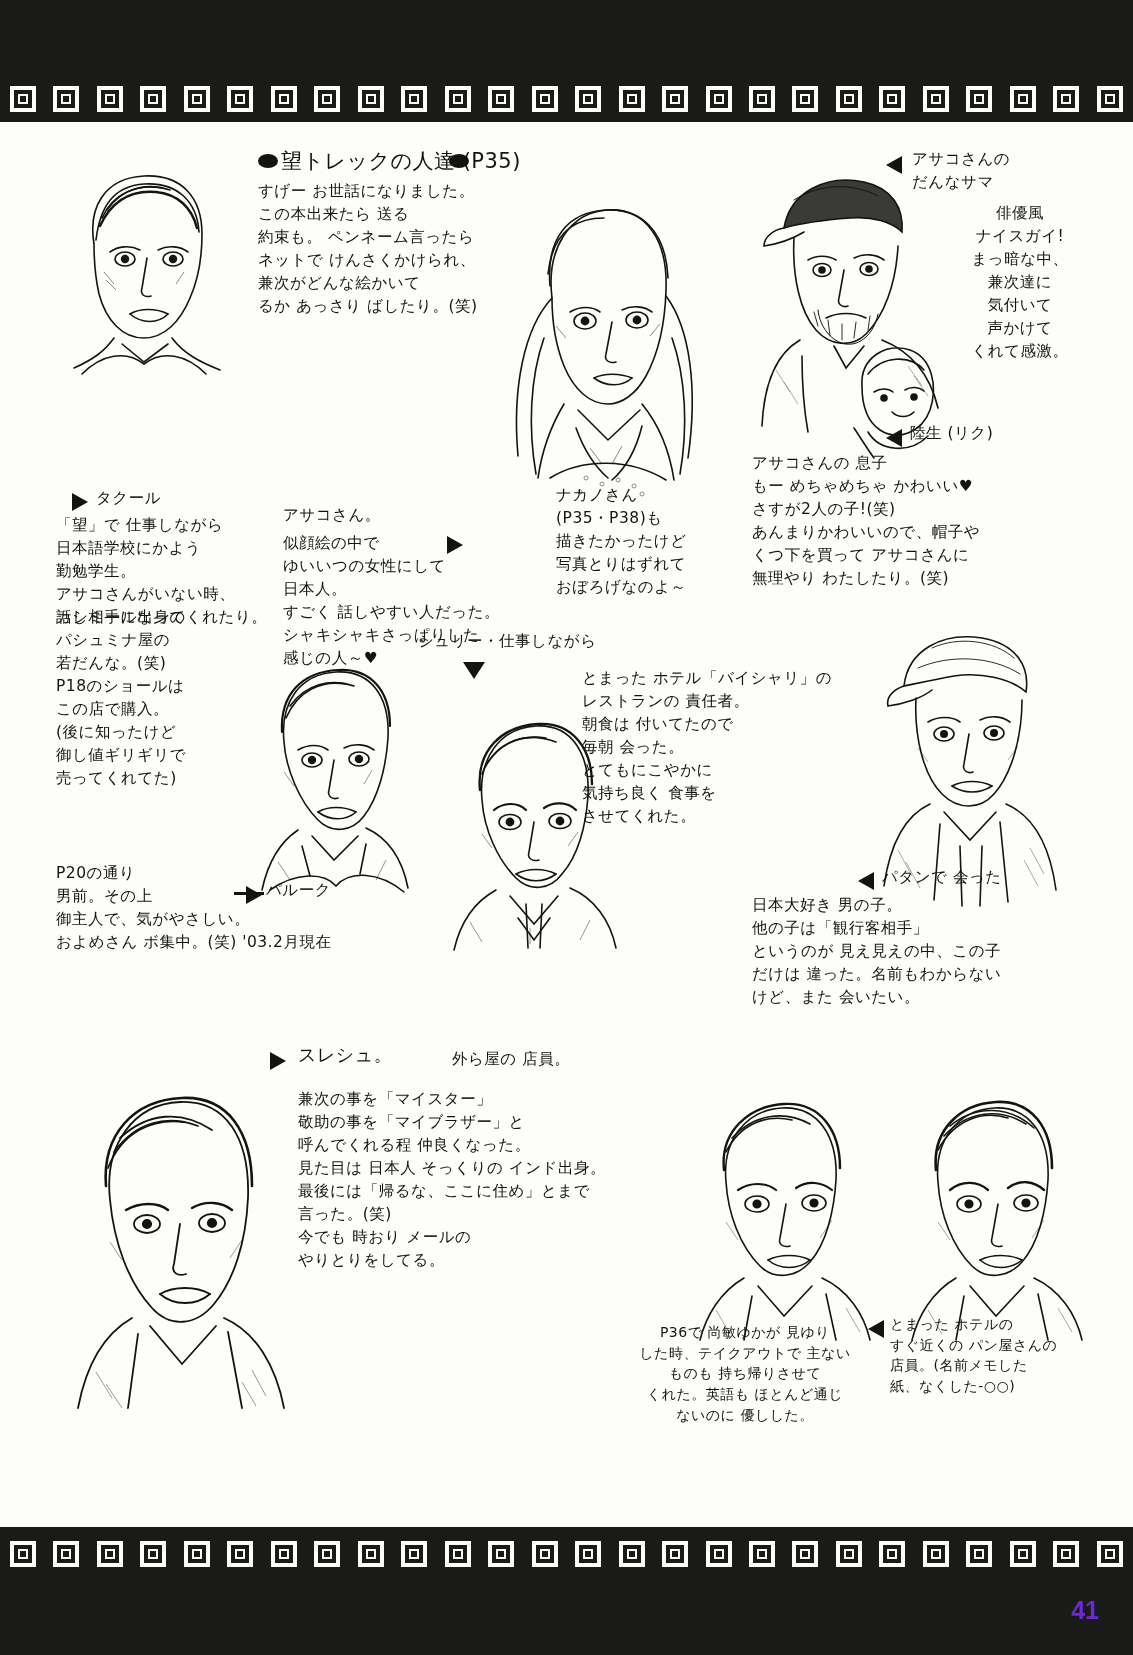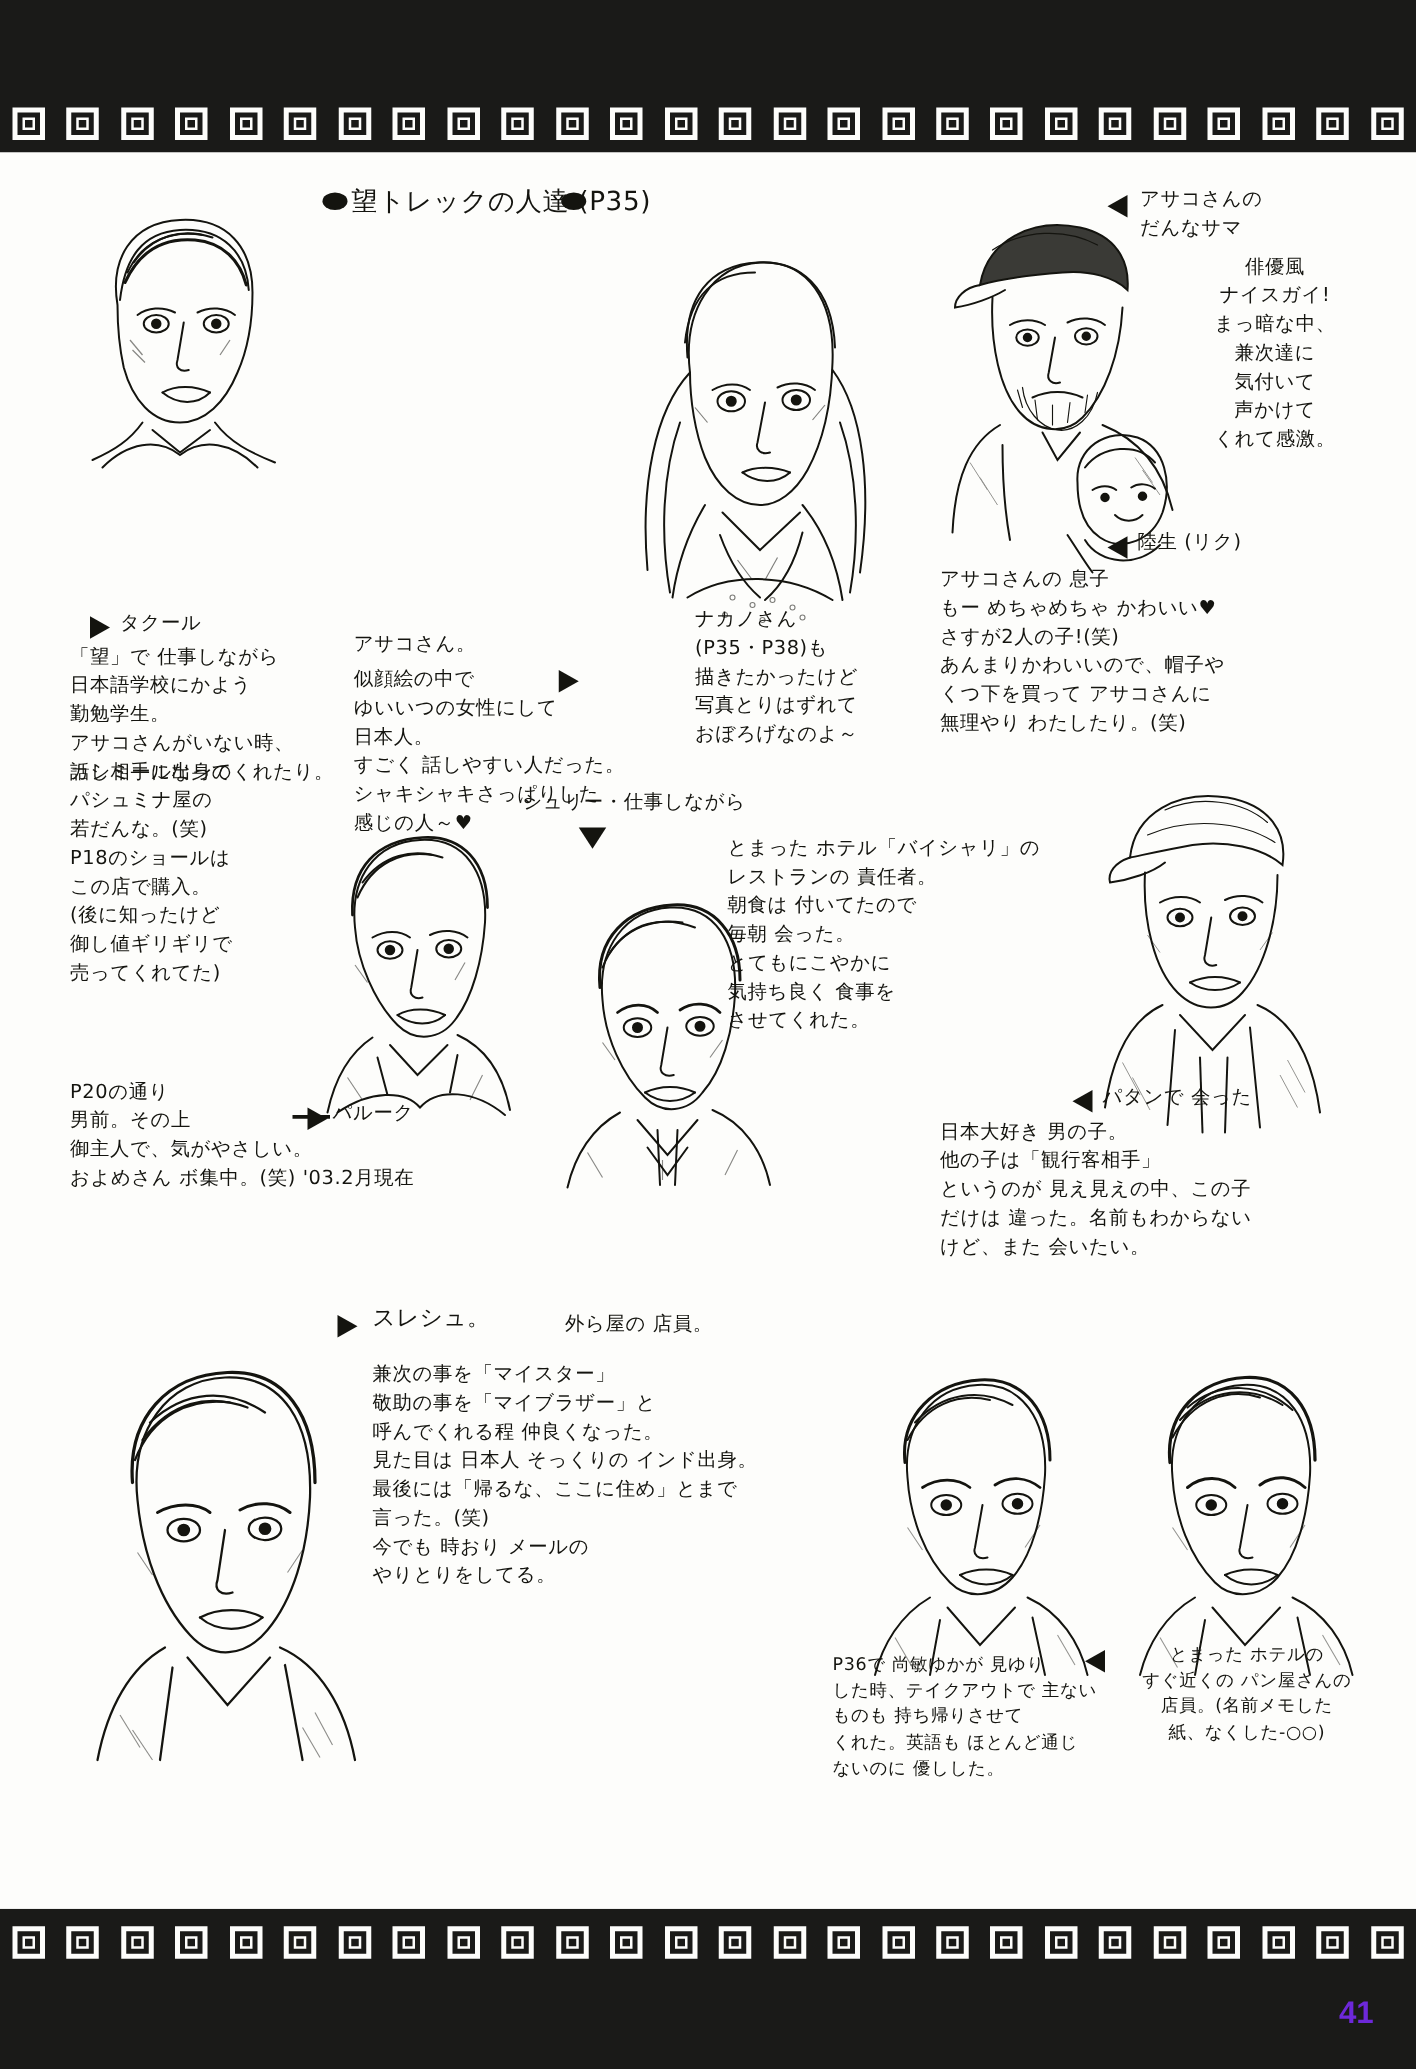--- a/index.html
+++ b/index.html
@@ -231,20 +231,26 @@
       </svg>
     </div>
     <div class="tri-right" style="position:absolute; left:72px; top:371px;"></div>
     <div class="note sz-md" style="left:96px; top:365px; width:180px;">タクール</div>
     <div class="note sz-md" style="left:56px; top:392px; width:225px;">「望」で 仕事しながら
 日本語学校にかよう
 勤勉学生。
 アサコさんがいない時、
 話し相手になってくれたり。</div>
 
+    <div class="note sz-md" style="left:258px; top:58px; width:262px;">すげー お世話になりました。
+この本出来たら 送る
+約束も。 ペンネーム言ったら
+ネットで けんさくかけられ、
+兼次がどんな絵かいて
+るか あっさり ばしたり。(笑)</div>
 
     <div class="portrait" style="left:490px; top:56px;">
       <svg width="220" height="340" viewBox="0 0 220 340">
         <g fill="none" stroke="#14140f" stroke-width="1.6" stroke-linecap="round">
           <path d="M62 120 C56 70 80 34 118 32 C156 30 178 62 176 112 C175 146 168 176 156 198 C146 216 132 226 118 226 C100 226 84 212 74 188 C66 168 62 142 62 120 Z"></path>
           <path d="M60 108 C56 60 78 34 116 32 C150 30 176 52 178 100"></path>
           <path d="M58 96 C62 58 82 40 114 40"></path>
           <path d="M80 134 C90 128 102 128 110 134"></path>
           <path d="M132 132 C142 127 154 128 162 134"></path>
           <ellipse cx="95" cy="143" rx="11" ry="8"></ellipse>
@@ -604,27 +610,27 @@
         </g>
         <g stroke="#14140f" stroke-width="0.85" opacity="0.45" fill="none">
           <path d="M48 140 L60 158"></path>
           <path d="M154 138 L142 156"></path>
           <path d="M38 228 L52 252"></path>
           <path d="M168 226 L182 250"></path>
         </g>
       </svg>
     </div>
 
-    <div class="note sz-sm" style="left:666px; top:1200px; width:230px;">P36で 尚敏ゆかが 見ゆり
+    <div class="note sz-sm" style="left:630px; top:1200px; width:230px;text-align:center;">P36で 尚敏ゆかが 見ゆり
 した時、テイクアウトで 主ない
 ものも 持ち帰りさせて
 くれた。英語も ほとんど通じ
 ないのに 優しした。</div>
     <div class="tri-left" style="position:absolute; left:868px; top:1198px;"></div>
-    <div class="note sz-sm" style="left:890px; top:1192px; width:215px;text-align:center;">とまった ホテルの
+    <div class="note sz-sm" style="left:890px; top:1192px; width:215px;">とまった ホテルの
 すぐ近くの パン屋さんの
 店員。(名前メモした
 紙、なくした-○○)</div>
 
   </div>
 
   <div class="page-number">41</div>
 </div>
 
 </body></html>

